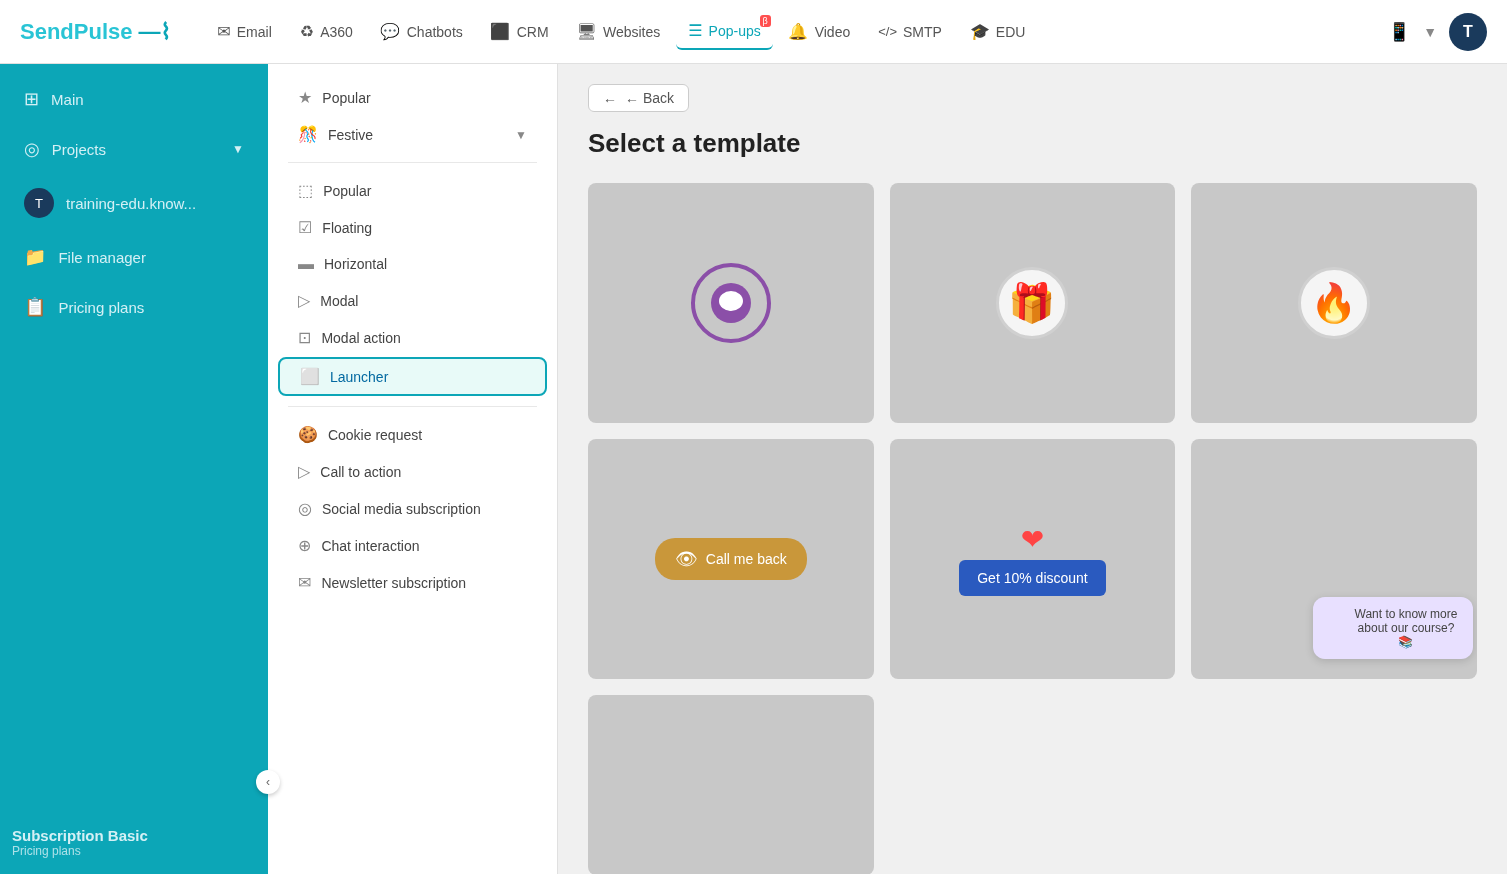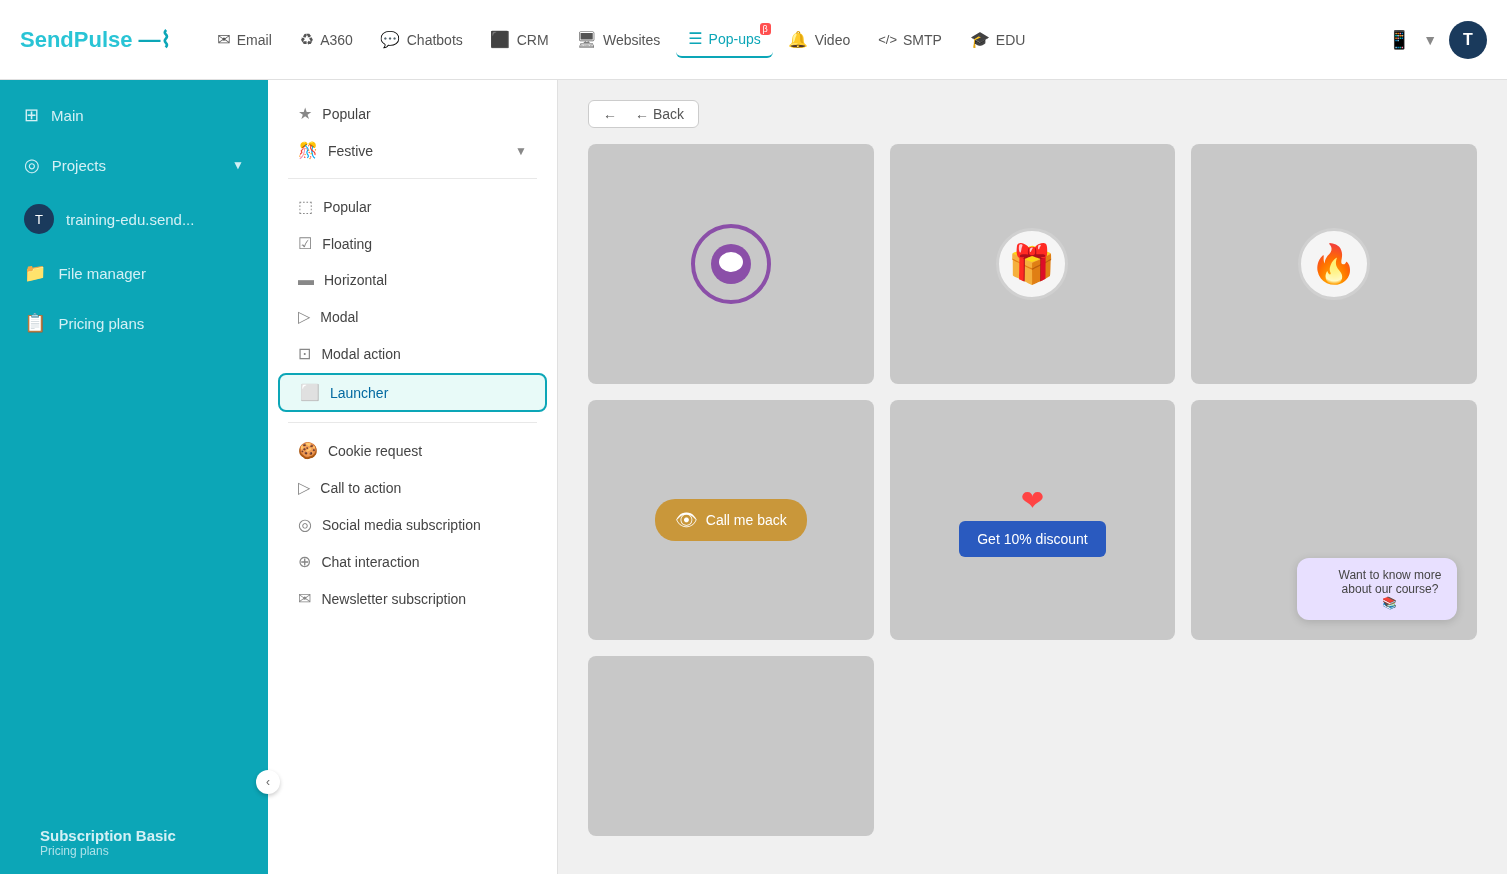--- a/index.html
+++ b/index.html
@@ -1,21 +1,21 @@
 <!DOCTYPE html>
 <html><head>
   <meta charset="utf-8">
   <style>
     * { box-sizing: border-box; margin: 0; padding: 0; }
     body { font-family: -apple-system, BlinkMacSystemFont, 'Segoe UI', sans-serif; background: #f0f0f0; display: flex; flex-direction: column; height: 874px; width: 1507px; overflow: hidden; }
 
     
     .top-nav {
       background: #fff;
-      height: 80px;
+      height: 64px;
       display: flex;
       align-items: center;
       padding: 0 20px;
       border-bottom: 1px solid #e0e0e0;
       gap: 24px;
       flex-shrink: 0;
     }
     .logo {
       color: #0ca6b7;
       font-size: 22px;
@@ -127,21 +127,21 @@
       display: flex;
       align-items: center;
       justify-content: center;
       cursor: pointer;
       box-shadow: 0 2px 4px rgba(0,0,0,0.2);
       font-size: 12px;
       color: #666;
     }
     .sidebar-bottom {
       margin-top: auto;
-      padding: 16px 40px;
+      padding: 16px 12px;
       color: #d4f0f5;
     }
     .sidebar-bottom .plan-name { font-size: 15px; font-weight: bold; }
     .sidebar-bottom .plan-label { font-size: 12px; opacity: 0.8; }
 
     
     .content {
       flex: 1;
       display: flex;
       overflow: hidden;
@@ -256,21 +256,21 @@
       padding: 10px 14px;
       font-size: 12px;
       color: #444;
       max-width: 160px;
       text-align: center;
       box-shadow: 0 2px 8px rgba(0,0,0,0.15);
     }
     .chat-bubble-bottom {
       position: absolute;
       bottom: 20px;
-      right: 20px;
+      right: 4px;
       padding-left: 40px;
     }
 
     .scrollbar-thin::-webkit-scrollbar { width: 4px; }
     .scrollbar-thin::-webkit-scrollbar-thumb { background: #ccc; border-radius: 2px; }
   </style>
 </head>
 <body>
 
 <div class="top-nav">
@@ -335,21 +335,21 @@
       <div class="proj-left">
         <span class="si-icon">◎</span>
         <span>Projects</span>
       </div>
       <span style="color:#d4f0f5; font-size:12px;">▼</span>
     </div>
     <div class="sidebar-item">
       <div class="sidebar-avatar">
         <span>T</span>
       </div>
-      <span>training-edu.send...</span>
+      <span>training-edu.know...</span>
     </div>
     <div class="sidebar-item">
       <span class="si-icon">📁</span>
       <span>File manager</span>
     </div>
     <div class="sidebar-item">
       <span class="si-icon">📋</span>
       <span>Pricing plans</span>
     </div>
 
@@ -423,23 +423,24 @@
       </div>
       <div class="panel-filter">
         <span class="pf-icon">✉</span>
         <span>Newsletter subscription</span>
       </div>
     </div>
 
     <div class="templates-main scrollbar-thin">
       <button class="back-btn">
         <span>←</span>
-        <span style="margin-left:12px;">← Back</span>
+        <span style="margin-left:2px;">← Back</span>
       </button>
 
+      <div class="page-title">Select a template</div>
 
       <div class="templates-grid">
 
         <div class="template-card">
           <div class="card-inner">
             <div style="width:80px;height:80px;border-radius:50%;border:4px solid #8b4fa8;display:flex;align-items:center;justify-content:center;">
               <svg width="44" height="44" viewBox="0 0 44 44">
                 <circle cx="22" cy="22" r="20" fill="#8b4fa8"></circle>
                 <ellipse cx="22" cy="20" rx="12" ry="10" fill="white"></ellipse>
                 <polygon points="16,28 20,24 22,30" fill="white"></polygon>

